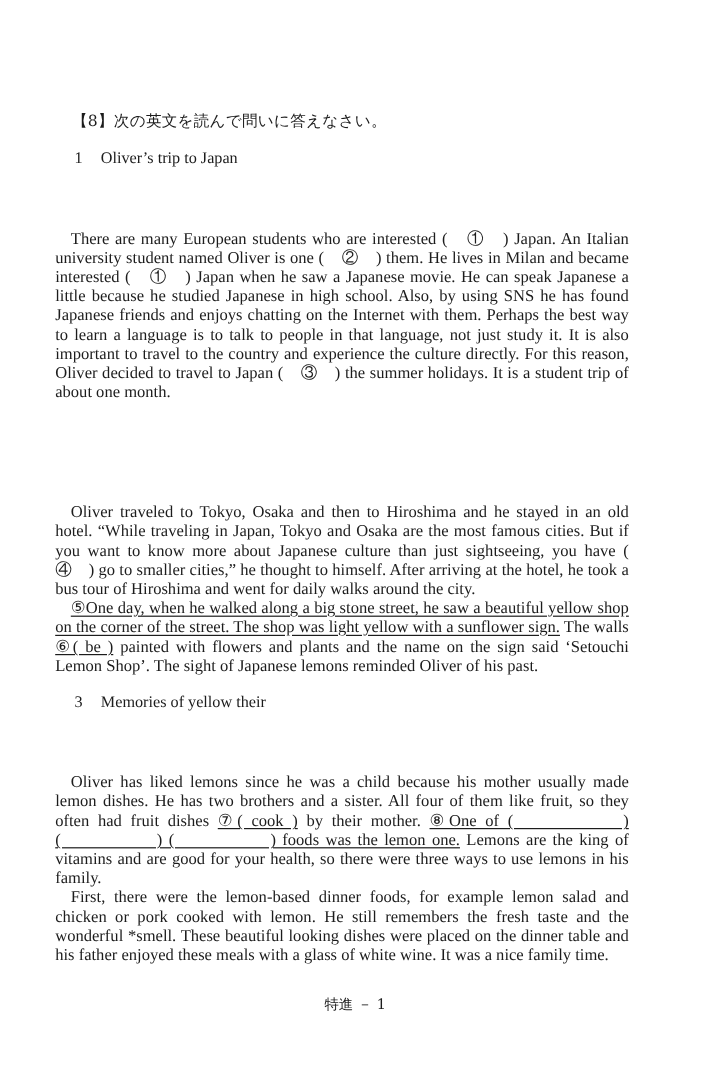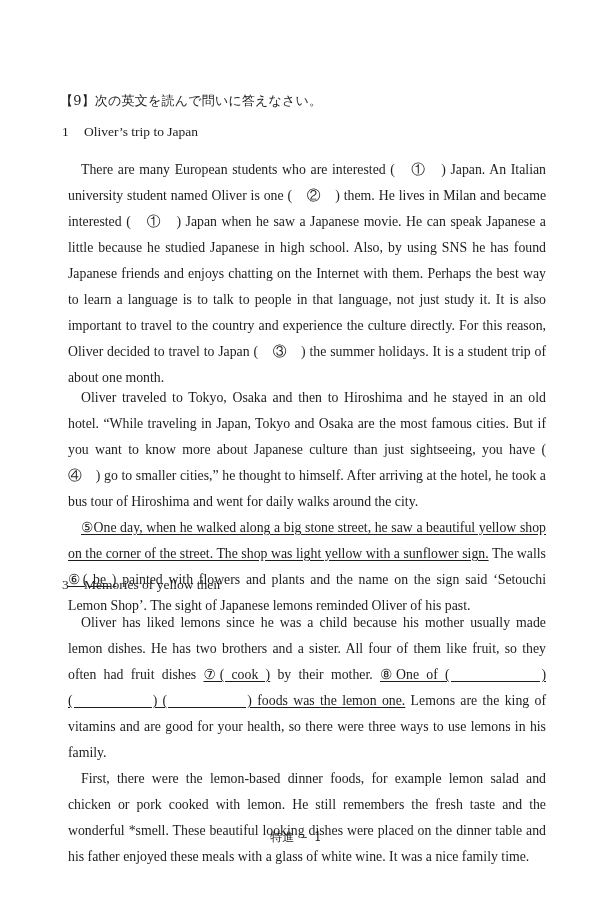--- a/index.html
+++ b/index.html
@@ -12,37 +12,37 @@
   .q-title {
     position: absolute; left: 60px; top: 92px;
     font-size: 13px; letter-spacing: 0.2px;
   }
   .sec-title {
     position: absolute; left: 62px;
     font-family: "Liberation Serif", serif; font-size: 13.5px;
   }
   .sec-title .num { display: inline-block; width: 22px; }
   .para {
-    position: absolute; left: 68px; width: 478px;
+    position: absolute; left: 46px; width: 478px;
     font-family: "Liberation Serif", serif; font-size: 13.8px;
-    line-height: 26px; text-align: justify;
+    line-height: 16px; text-align: justify; margin-top: 34px;
   }
   .para p { margin: 0; text-indent: 13px; }
   .u { text-decoration: underline; text-underline-offset: 2px; }
   .footer {
     position: absolute; left: 0; width: 592px; top: 829px; text-align: center;
     font-size: 12px; font-family: "DejaVu Serif", serif;
   }
 </style>
 </head>
 <body>
 
 <div class="page">
 
-  <div class="q-title">【9】次の英文を読んで問いに答えなさい。</div>
+  <div class="q-title">【8】次の英文を読んで問いに答えなさい。</div>
 
   <div class="sec-title" style="top:124px;">
     <span class="num">1</span><span>Oliver’s trip to Japan</span>
   </div>
   <div class="para" style="top:157px;">
     <p>There are many European students who are interested (　①　) Japan. An Italian university student named Oliver is one (　②　) them. He lives in Milan and became interested (　①　) Japan when he saw a Japanese movie. He can speak Japanese a little because he studied Japanese in high school. Also, by using SNS he has found Japanese friends and enjoys chatting on the Internet with them. Perhaps the best way to learn a language is to talk to people in that language, not just study it. It is also important to travel to the country and experience the culture directly. For this reason, Oliver decided to travel to Japan (　③　) the summer holidays. It is a student trip of about one month.</p>
   </div>
 
   <div class="para" style="top:385px;">
     <p>Oliver traveled to Tokyo, Osaka and then to Hiroshima and he stayed in an old hotel. “While traveling in Japan, Tokyo and Osaka are the most famous cities. But if you want to know more about Japanese culture than just sightseeing, you have (　④　) go to smaller cities,” he thought to himself. After arriving at the hotel, he took a bus tour of Hiroshima and went for daily walks around the city.</p>

